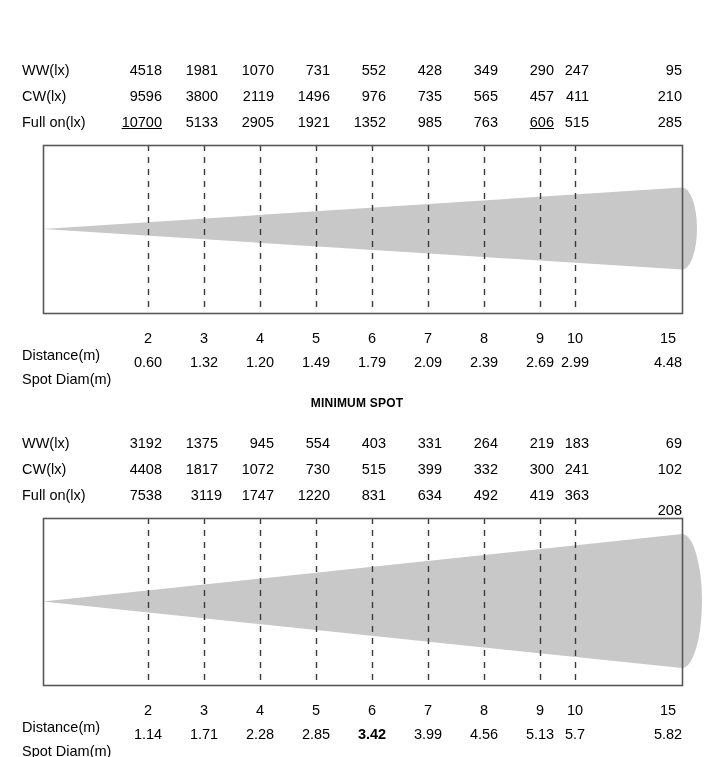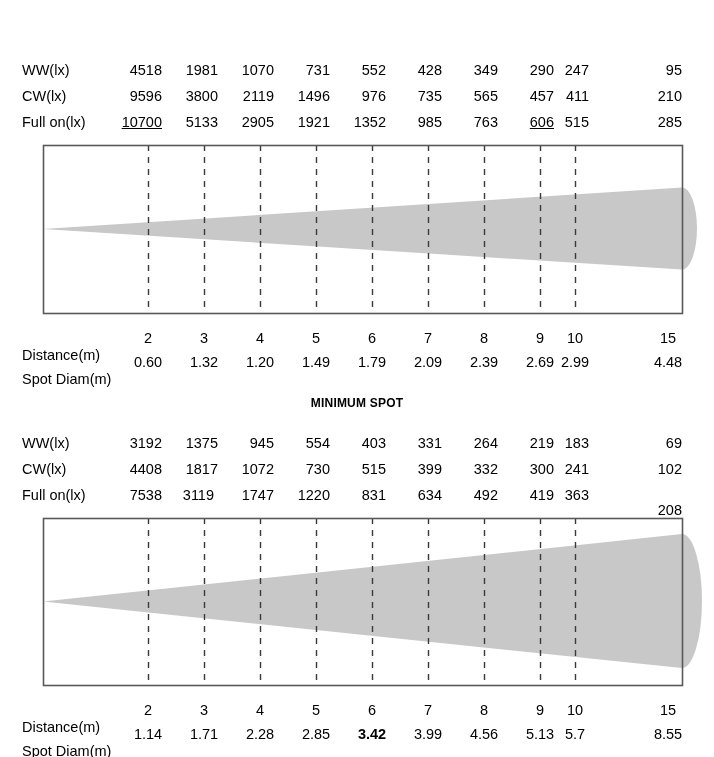--- a/index.html
+++ b/index.html
@@ -227,21 +227,21 @@
         <span class="lux-cell" style="left: 334px; width: 52px;">515</span>
         <span class="lux-cell" style="left: 390px; width: 52px;">399</span>
         <span class="lux-cell" style="left: 446px; width: 52px;">332</span>
         <span class="lux-cell" style="left: 502px; width: 52px;">300</span>
         <span class="lux-cell" style="left: 537px; width: 52px;">241</span>
         <span class="lux-cell" style="left: 630px; width: 52px;">102</span>
       </div>
     <div class="lux-row">
       <span class="row-label">Full on(lx)</span>
     <span class="lux-cell" style="left: 110px; width: 52px;">7538</span>
-        <span class="lux-cell" style="left: 162px; width: 52px;">3119</span>
+        <span class="lux-cell" style="left: 170px; width: 52px;">3119</span>
         <span class="lux-cell" style="left: 222px; width: 52px;">1747</span>
         <span class="lux-cell" style="left: 278px; width: 52px;">1220</span>
         <span class="lux-cell" style="left: 334px; width: 52px;">831</span>
         <span class="lux-cell" style="left: 390px; width: 52px;">634</span>
         <span class="lux-cell" style="left: 446px; width: 52px;">492</span>
         <span class="lux-cell" style="left: 502px; width: 52px;">419</span>
         <span class="lux-cell" style="left: 537px; width: 52px;">363</span>
         <span class="lux-cell" style="left: 630px; width: 52px; margin-top: 15px;">208</span>
       </div>
   </div>
@@ -280,17 +280,17 @@
       <span class="axis-label">Spot Diam(m)</span>
     <span class="axis-cell" style="left: 122px; width: 52px;">1.14</span>
         <span class="axis-cell" style="left: 178px; width: 52px;">1.71</span>
         <span class="axis-cell" style="left: 234px; width: 52px;">2.28</span>
         <span class="axis-cell" style="left: 290px; width: 52px;">2.85</span>
         <span class="axis-cell" style="left: 346px; width: 52px; font-weight: bold;">3.42</span>
         <span class="axis-cell" style="left: 402px; width: 52px;">3.99</span>
         <span class="axis-cell" style="left: 458px; width: 52px;">4.56</span>
         <span class="axis-cell" style="left: 514px; width: 52px;">5.13</span>
         <span class="axis-cell" style="left: 549px; width: 52px;">5.7</span>
-        <span class="axis-cell" style="left: 642px; width: 52px;">8.55</span>
+        <span class="axis-cell" style="left: 642px; width: 52px;">5.82</span>
       </div>
   </div>
 
 </div>
 
 </body></html>

